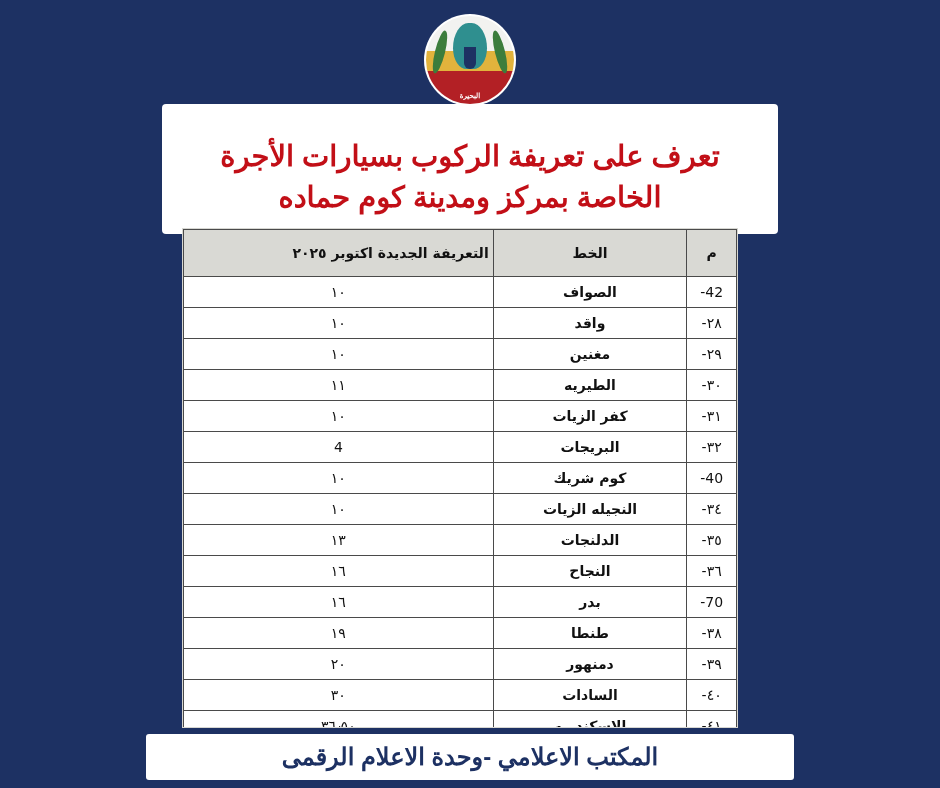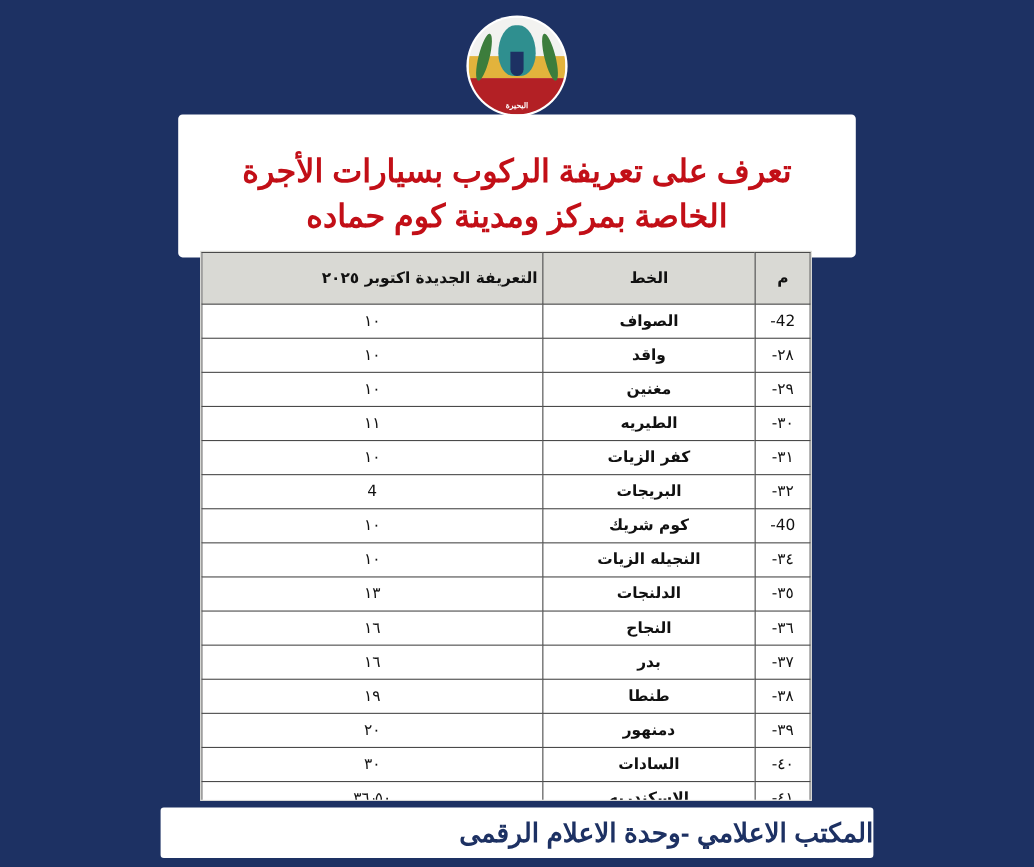--- a/index.html
+++ b/index.html
@@ -172,20 +172,21 @@
   .footer-card {
     position: absolute;
     bottom: 8px;
     left: 146px;
     width: 648px;
     height: 46px;
     background: #ffffff;
     border-radius: 3px;
     display: flex;
     align-items: center;
+    justify-content: center;
   }
   .footer-text {
     color: #1d3163;
     font-weight: bold;
     font-size: 24px;
     direction: rtl;
     white-space: nowrap;
   }
 </style>
 </head>
@@ -267,21 +268,21 @@
         <td class="num">٣٥-</td>
         <td class="line">الدلنجات</td>
         <td class="fare">١٣</td>
       </tr>
       <tr>
         <td class="num">٣٦-</td>
         <td class="line">النجاح</td>
         <td class="fare">١٦</td>
       </tr>
       <tr>
-        <td class="num">٣٧-</td>
+        <td class="num">70-</td>
         <td class="line">بدر</td>
         <td class="fare">١٦</td>
       </tr>
       <tr>
         <td class="num">٣٨-</td>
         <td class="line">طنطا</td>
         <td class="fare">١٩</td>
       </tr>
       <tr>
         <td class="num">٣٩-</td>

